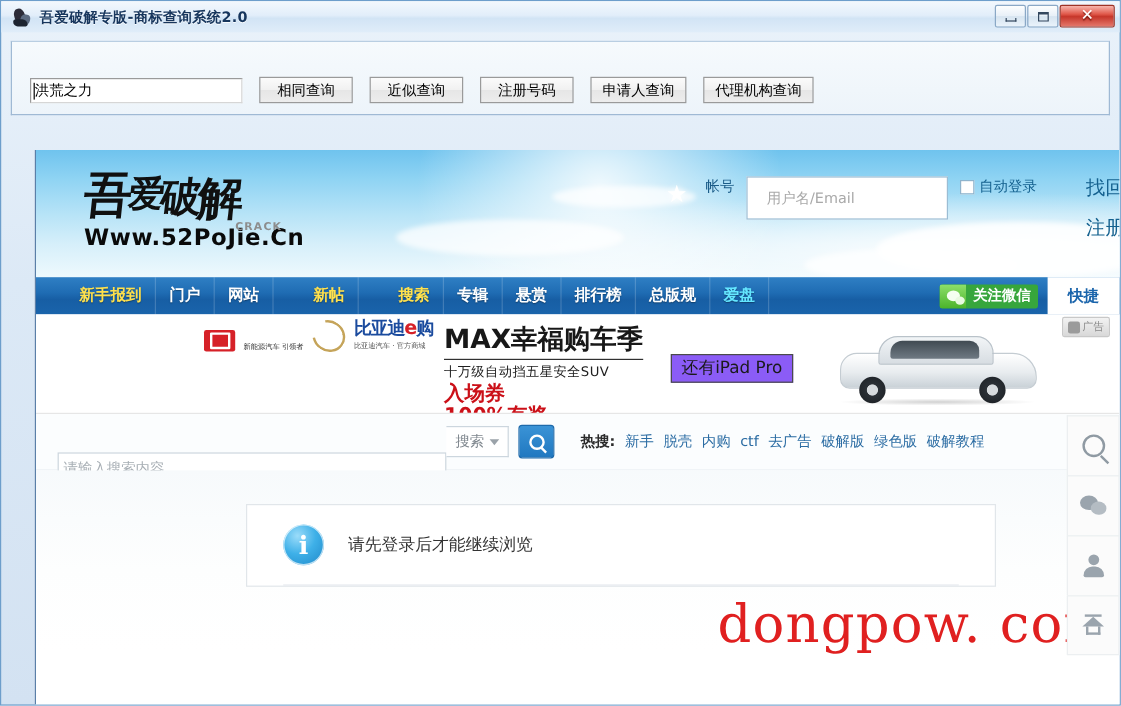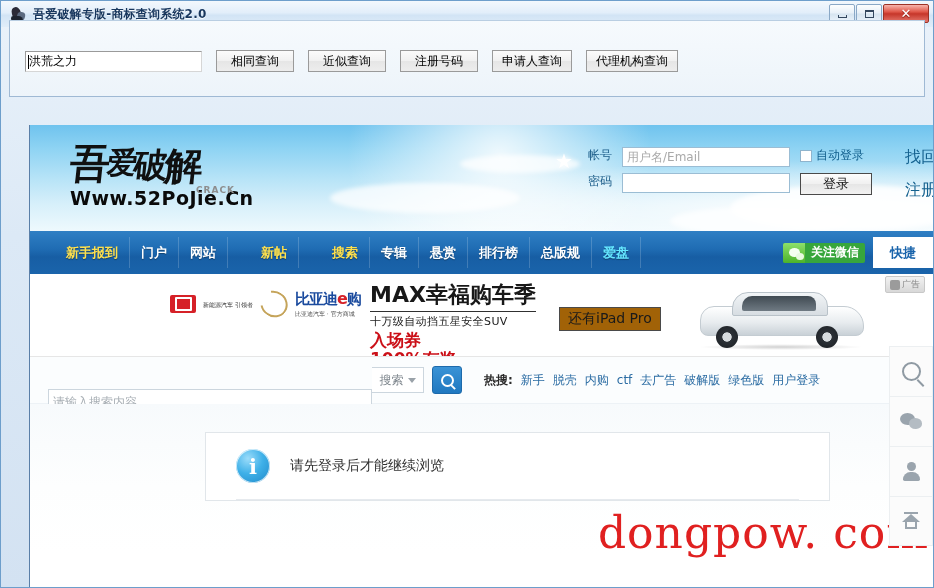--- a/index.html
+++ b/index.html
@@ -58,21 +58,21 @@
     background:linear-gradient(180deg,#f7b5ac 0%,#e0584a 40%,#c6362a 52%,#e4776c 100%);
     border-color:#9d3225;
   }
   .win-btn.close .x{
     color:#fff;font-size:13px;font-weight:bold;line-height:1;
     text-shadow:0 1px 1px rgba(90,10,0,.65);
   }
 
   
   .toolbar{
-    position:absolute;left:8px;top:19px;right:8px;height:77px;
+    position:absolute;left:8px;top:33px;right:8px;height:62px;
     background:linear-gradient(180deg,#f6fafd 0%,#edf4fa 100%);
     border:1px solid #9fb9d4;border-top-color:#b9cee2;
     box-sizing:border-box;
   }
   .toolbar-inner{
     position:absolute;left:0;top:29px;right:0;display:flex;align-items:center;
   }
   .query-input{
     width:177px;height:21px;margin-left:15px;
     background:#fff;border:1px solid #9a9a9a;border-right-color:#d6d6d6;border-bottom-color:#d6d6d6;
@@ -137,41 +137,41 @@
   }
   .logo .crack{
     position:absolute;left:126px;top:44px;font-size:9px;color:#8d8d8d;
     letter-spacing:1px;font-weight:bold;
   }
 
   .login-box{position:absolute;right:0px;top:22px;width:345px;height:62px;font-size:12px;color:#14618f;}
   .login-row{display:flex;align-items:flex-start;margin-bottom:6px;}
   .login-row .lbl{width:34px;color:#1b5c88;font-size:12px;white-space:nowrap;}
   .lg-input{
-    width:168px;height:20px;background:#fff;border:1px solid #9bbdd4;
-    box-sizing:border-box;font-size:12px;color:#a9a9a9;padding-left:4px;
+    width:168px;height:36px;background:#fff;border:1px solid #9bbdd4;
+    box-sizing:border-box;font-size:12px;color:#a9a9a9;padding-left:16px;
     display:flex;align-items:center;
   }
   .chk-wrap{display:flex;align-items:center;margin-left:10px;white-space:nowrap;}
   .chk{
     width:12px;height:12px;background:#fff;border:1px solid #8fb4cd;margin-right:4px;box-sizing:border-box;
   }
   .chk-wrap .t{color:#14618f;font-size:12px;}
   .lg-btn{
     margin-left:10px;width:72px;height:22px;
     background:linear-gradient(180deg,#fdfdfd 0%,#f0f0f0 50%,#e6e6e6 52%,#f2f2f2 100%);
     border:1px solid #4a4a4a;box-sizing:border-box;
     font-size:13px;color:#111;display:flex;align-items:center;justify-content:center;
   }
   .side-links{position:absolute;right:-2px;top:0;width:30px;font-size:16px;color:#14618f;}
   .side-links div{margin-bottom:12px;white-space:nowrap;}
 
   
   .nav{
-    position:relative;height:43px;width:100%;
+    position:relative;height:31px;width:100%;
     background:linear-gradient(180deg,#2f7fc4 0%,#1f6cb3 42%,#175ea4 60%,#1a64ab 100%);
     display:flex;align-items:center;
   }
   .nav a{
     font-size:13px;font-weight:bold;color:#ffffff;padding:0 11px;text-decoration:none;
     white-space:nowrap;line-height:31px;
     text-shadow:0 1px 1px rgba(0,0,0,.35);
     border-right:1px solid rgba(255,255,255,.18);
   }
   .nav a.first{padding-left:14px;}
@@ -197,21 +197,21 @@
   .quick-tab{
     width:60px;height:31px;background:#fff;display:flex;align-items:center;justify-content:center;
     font-size:13px;font-weight:bold;color:#1a64ab;flex:none;
   }
 
   
   .ad{
     position:relative;width:100%;height:82px;background:#fff;overflow:hidden;
     border-bottom:1px solid #e6e6e6;
   }
-  .ad-logos{position:absolute;left:140px;top:15px;display:flex;align-items:center;gap:7px;}
+  .ad-logos{position:absolute;left:140px;top:1px;display:flex;align-items:flex-end;gap:7px;}
   .byd-sq{
     width:26px;height:18px;background:#d62128;border-radius:2px;display:flex;align-items:center;justify-content:center;
   }
   .byd-sq i{display:block;width:13px;height:10px;border:2px solid #fff;border-radius:1px;}
   .byd-txt{font-size:6px;color:#333;line-height:7px;white-space:nowrap;}
   .byd-ring{
     width:24px;height:22px;border:2px solid #c5a45a;border-radius:50%;border-left-color:transparent;
     transform:rotate(35deg);
   }
   .byd-e{font-size:15px;font-weight:bold;color:#1b4b9e;letter-spacing:-1px;white-space:nowrap;}
@@ -220,21 +220,21 @@
   .ad-main{position:absolute;left:340px;top:6px;}
   .ad-t1{
     font-size:22px;font-weight:bold;color:#181818;letter-spacing:0px;white-space:nowrap;
     border-bottom:1px solid #303030;padding-bottom:1px;text-align:right;
   }
   .ad-t2{font-size:11px;color:#202020;margin-top:2px;letter-spacing:.4px;white-space:nowrap;}
   .ad-t3{font-size:17px;font-weight:bold;color:#cb1018;margin-top:2px;line-height:19px;white-space:nowrap;}
   .ad-t4{font-size:17px;font-weight:bold;color:#cb1018;line-height:19px;white-space:nowrap;}
   .ad-ipad{
     position:absolute;left:529px;top:33px;border:1px solid #4a4a4a;padding:2px 8px;
-    font-size:14px;color:#1a1a1a;white-space:nowrap;background:#a16207;
+    font-size:14px;color:#1a1a1a;white-space:nowrap;background:#8b5cf6;
   }
   .ad-car{position:absolute;left:660px;top:14px;width:180px;height:62px;}
   .car-body{
     position:absolute;left:10px;top:18px;width:162px;height:28px;
     background:linear-gradient(180deg,#ffffff 0%,#e8ecef 55%,#c9d1d7 100%);
     border-radius:14px 20px 8px 8px;border:1px solid #c4ccd2;
   }
   .car-roof{
     position:absolute;left:42px;top:4px;width:94px;height:22px;
     background:linear-gradient(180deg,#f2f5f7 0%,#d7dde2 100%);
@@ -413,27 +413,20 @@
       <div class="login-box">
         <div class="login-row">
           <span class="lbl">帐号</span>
           <div class="lg-input">
             <span>用户名/Email</span>
           </div>
           <div class="chk-wrap">
             <span class="chk"></span>
             <span class="t">自动登录</span>
           </div>
-        </div>
-        <div class="login-row">
-          <span class="lbl">密码</span>
-          <div class="lg-input">
-            <span></span>
-          </div>
-          <div class="lg-btn">登录</div>
         </div>
         <div class="side-links">
           <div>找回</div>
           <div>注册</div>
         </div>
       </div>
     </div>
 
     <div class="nav">
       <a class="hot first">新手报到</a>
@@ -505,21 +498,21 @@
       </div>
       <div class="hot">
         <span class="hl">热搜:</span>
         <a>新手</a>
         <a>脱壳</a>
         <a>内购</a>
         <a>ctf</a>
         <a>去广告</a>
         <a>破解版</a>
         <a>绿色版</a>
-        <a>用户登录</a>
+        <a>破解教程</a>
       </div>
     </div>
 
     <div class="content">
       <div class="panel">
         <div class="panel-body">
           <div class="info-ico">i</div>
           <div class="info-txt">请先登录后才能继续浏览</div>
         </div>
         <div class="panel-sep"></div>

